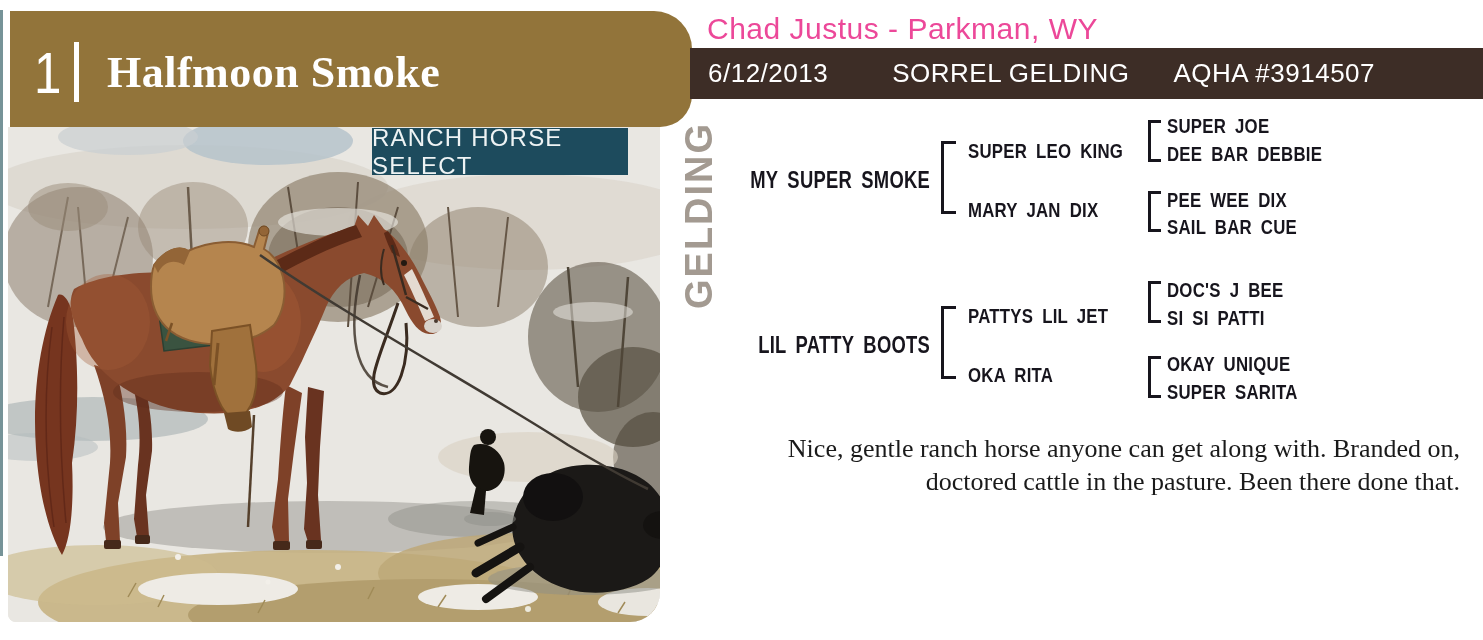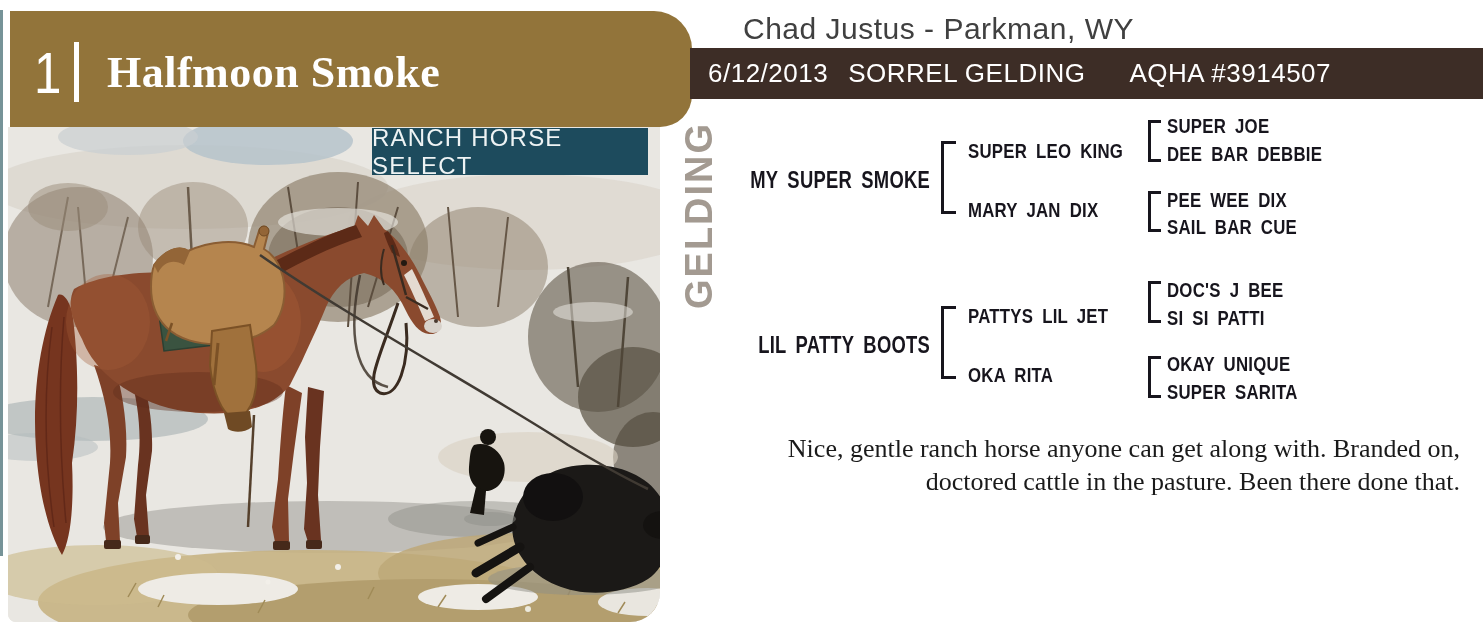--- a/index.html
+++ b/index.html
@@ -19,31 +19,31 @@
   
   .banner { position:absolute; left:10px; top:11px; width:682px; height:116px;
             background:#92743a; border-radius:0 38px 32px 0;
             display:flex; align-items:center; }
   .lot { color:#fff; font-size:58px; font-weight:400; margin-left:24px; width:40px;
          transform:scaleX(.85); transform-origin:left center; padding-top:6px; }
   .divider { width:5px; height:60px; background:#fff; margin:6px 28px 0 0; }
   .horse-name { color:#fff; font-size:44px; font-weight:700; letter-spacing:.5px; padding-top:6px;font-family:Liberation Serif, serif; }
 
   
-  .badge { position:absolute; left:372px; top:128px; width:276px; height:47px;
+  .badge { position:absolute; left:372px; top:128px; width:256px; height:47px;
            background:#1d4b5d; color:#eef3f4; font-size:24px; letter-spacing:1.2px;
            display:flex; align-items:center; justify-content:center; }
 
   
-  .consignor { position:absolute; left:707px; top:12px; font-size:30px; color:#404040; letter-spacing:.5px;margin-left:36px; }
+  .consignor { position:absolute; left:707px; top:12px; font-size:30px; color:#ec4899; letter-spacing:.5px; }
   .info-bar { position:absolute; left:690px; top:48px; width:852px; height:51px;
               background:#3d2d26; color:#ffffff; display:flex; align-items:center;
               padding-left:18px; font-size:26px; letter-spacing:.5px; }
   .info-bar .seg1 { margin-right:20px; }
-  .info-bar .seg2 { margin-right:44px; }
+  .info-bar .seg2 { margin-right:44px;margin-left:44px; }
 
   
   .sex-vertical { position:absolute; left:678px; top:309px; font-size:38px; font-weight:700;
                   color:#a39a91; letter-spacing:2px;
                   transform:rotate(-90deg); transform-origin:left top; white-space:nowrap; }
 
   
   .ped { position:absolute; color:#17151d; font-weight:700; white-space:nowrap;
          font-size:21px; line-height:23px; letter-spacing:.3px; word-spacing:5px;
          transform:scaleX(.8); transform-origin:left center; }

